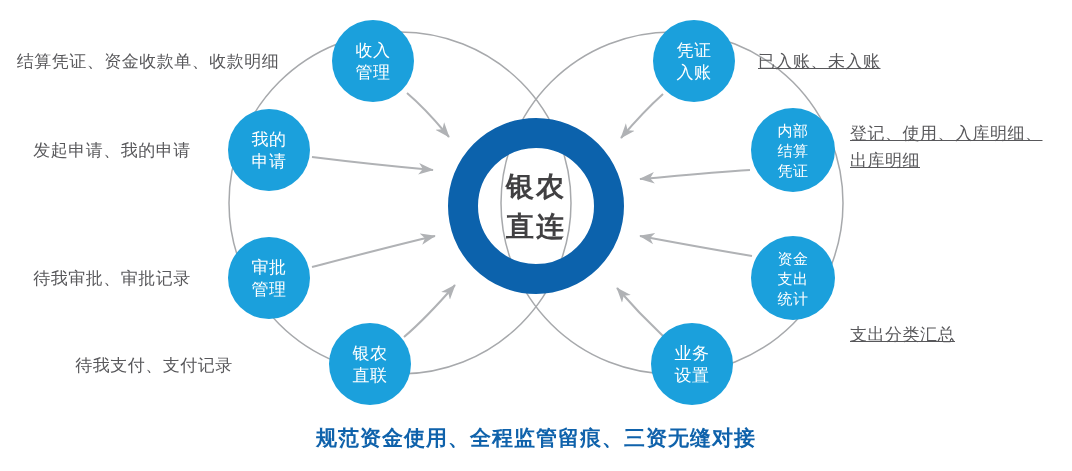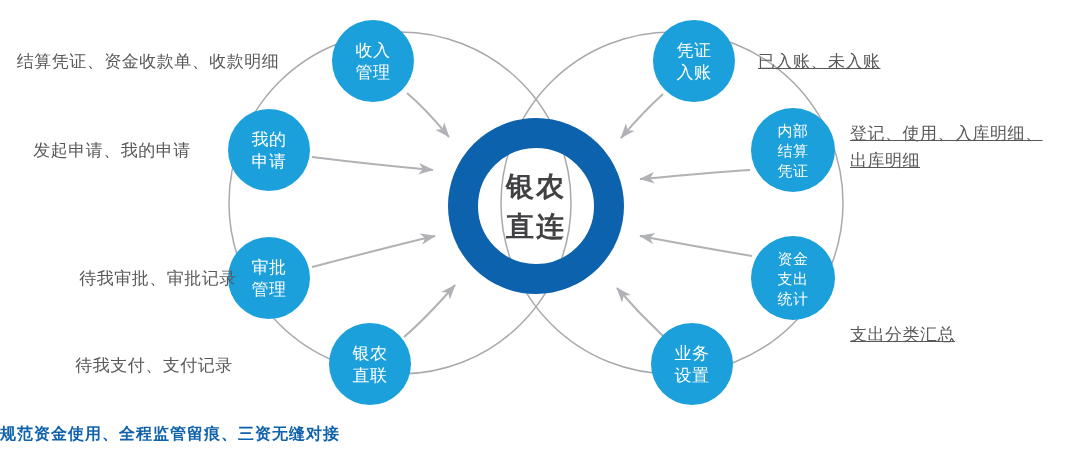--- a/index.html
+++ b/index.html
@@ -18,22 +18,22 @@
     line-height:27px;
     white-space:pre-line;
   }
   .side-label.left{text-align:center;}
   .side-label.right{text-align:left;text-decoration:underline;}
 
   .caption{
     position:absolute;
     left:0;right:0;
     top:424px;
-    text-align:left;
-    font-size:16px;
+    text-align:center;
+    font-size:21px;
     font-weight:bold;
     color:#0f62ab;
     letter-spacing:1px;
   }
 
   
   .node-txt{
     fill:#ffffff;
     font-family:"Liberation Sans","DejaVu Sans",sans-serif;
     font-size:17px;
@@ -129,21 +129,21 @@
       <circle cx="692" cy="364" r="41" fill="#1ba0dc"></circle>
       <text class="node-txt" x="692" y="359">业务</text>
       <text class="node-txt" x="692" y="381">设置</text>
     </g>
   </svg>
 
   <div class="side-label left" style="left:0px;top:48px;width:296px;">结算凭证、资金收款单、收款明细</div>
 
   <div class="side-label left" style="left:0px;top:137px;width:224px;">发起申请、我的申请</div>
 
-  <div class="side-label left" style="left:0px;top:265px;width:224px;padding-left:46px;">待我审批、审批记录</div>
+  <div class="side-label left" style="left:0px;top:265px;width:224px;">待我审批、审批记录</div>
 
   <div class="side-label left" style="left:0px;top:352px;width:308px;">待我支付、支付记录</div>
 
   <div class="side-label right" style="left:758px;top:48px;width:300px;">已入账、未入账</div>
 
   <div class="side-label right" style="left:850px;top:120px;width:222px;">登记、使用、入库明细、
 出库明细</div>
 
   <div class="side-label right" style="left:850px;top:281px;width:222px;margin-top:40px;">支出分类汇总</div>
 

